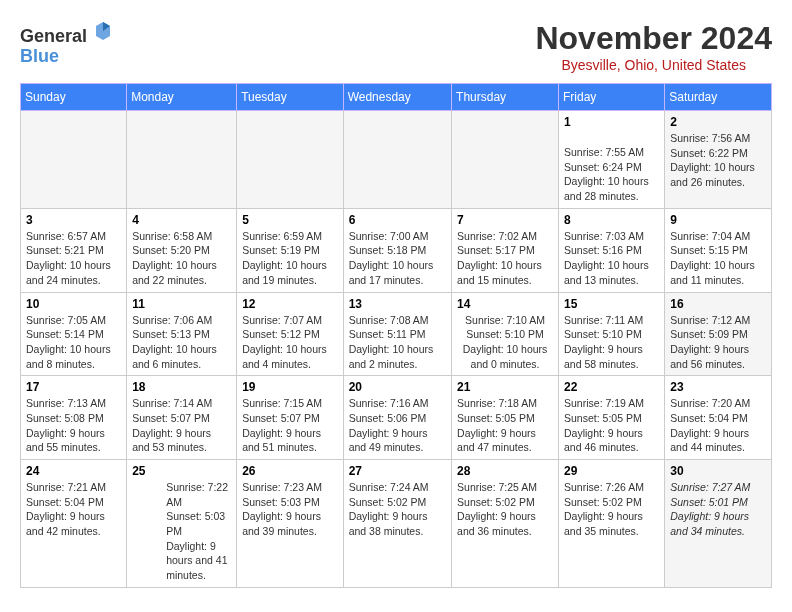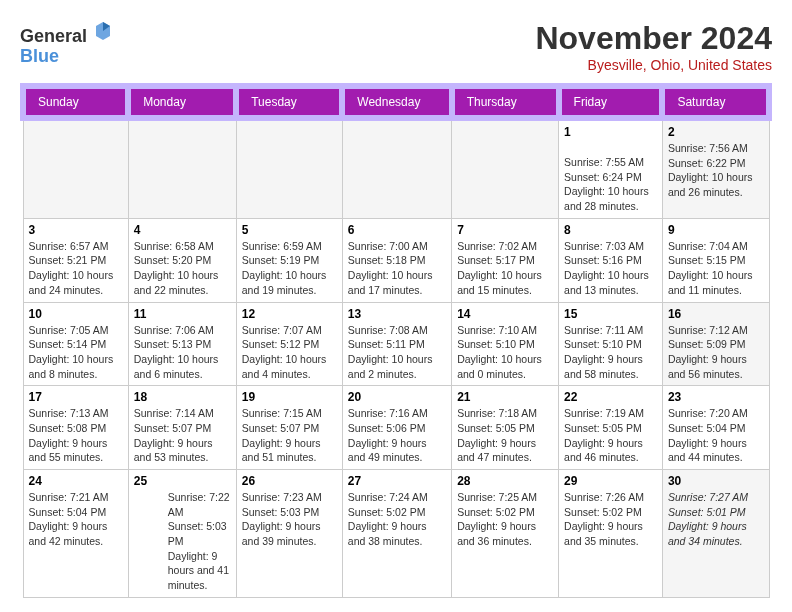--- a/index.html
+++ b/index.html
@@ -27,44 +27,44 @@
     }
     .logo-general { color: #333; }
     .logo-blue { color: #4a90d9; }
     .logo-icon {
       width: 18px;
       height: 22px;
       margin-left: 2px;
       margin-right: 2px;
     }
     .title-block {
-      text-align: right;
+      text-align: center;
     }
     .month-title {
       font-size: 32px;
       font-weight: bold;
       color: #333;
     }
     .location {
       font-size: 14px;
       color: #b91c1c;
     }
     table {
       width: 100%;
       border-collapse: collapse;
       font-size: 11px;
     }
     th {
-      background-color: #a21caf;
+      background-color: #3b82f6;
       color: white;
-      padding: 6px 12px;
+      padding: 6px 4px;
       text-align: left;
       font-size: 12px;
       font-weight: normal;
-      border: 6px solid #c4b5fd;
+      border: 1px solid #c4b5fd;
     }
     td {
       border: 1px solid #ccc;
       vertical-align: top;
       padding: 4px 5px;
       height: 80px;
       width: 113px;
       background: #fff;
     }
     td.empty {
@@ -202,21 +202,21 @@
 Daylight: 10 hours and 4 minutes.</div>
         </td>
         <td>
           <span class="day-num">13</span>
           <div class="day-info" style="white-space: pre-line;">Sunrise: 7:08 AM
 Sunset: 5:11 PM
 Daylight: 10 hours and 2 minutes.</div>
         </td>
         <td>
           <span class="day-num">14</span>
-          <div class="day-info" style="white-space: pre-line;">Sunrise: 7:10 AM
+          <div class="day-info" style="white-space: pre-line; text-align: center;">Sunrise: 7:10 AM
 Sunset: 5:10 PM
 Daylight: 10 hours and 0 minutes.</div>
         </td>
         <td>
           <span class="day-num">15</span>
           <div class="day-info" style="white-space: pre-line;">Sunrise: 7:11 AM
 Sunset: 5:10 PM
 Daylight: 9 hours and 58 minutes.</div>
         </td>
         <td class="shaded">

